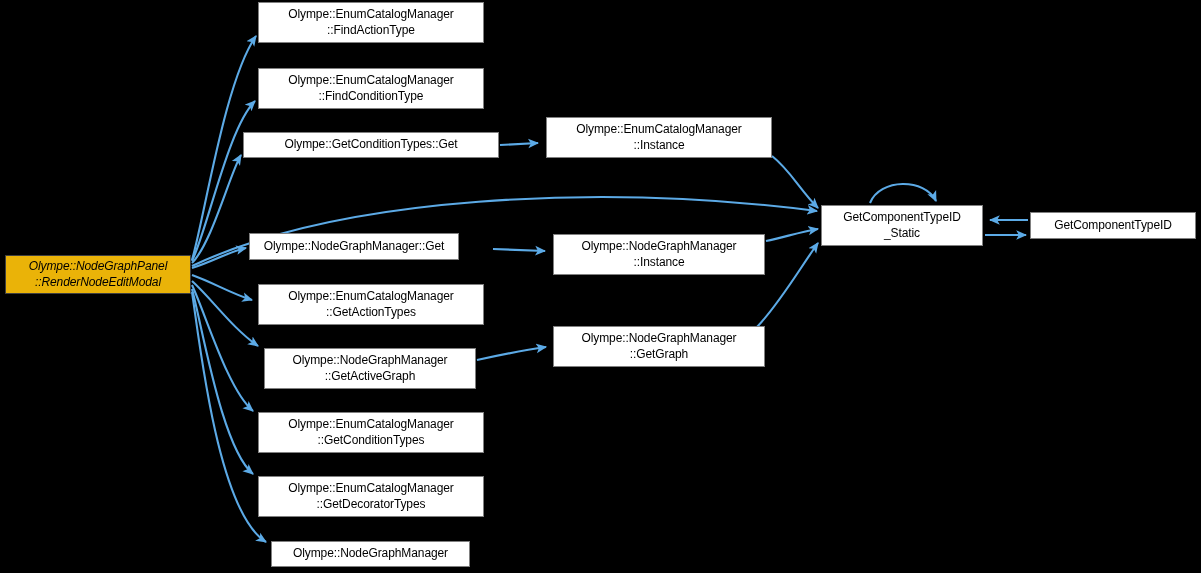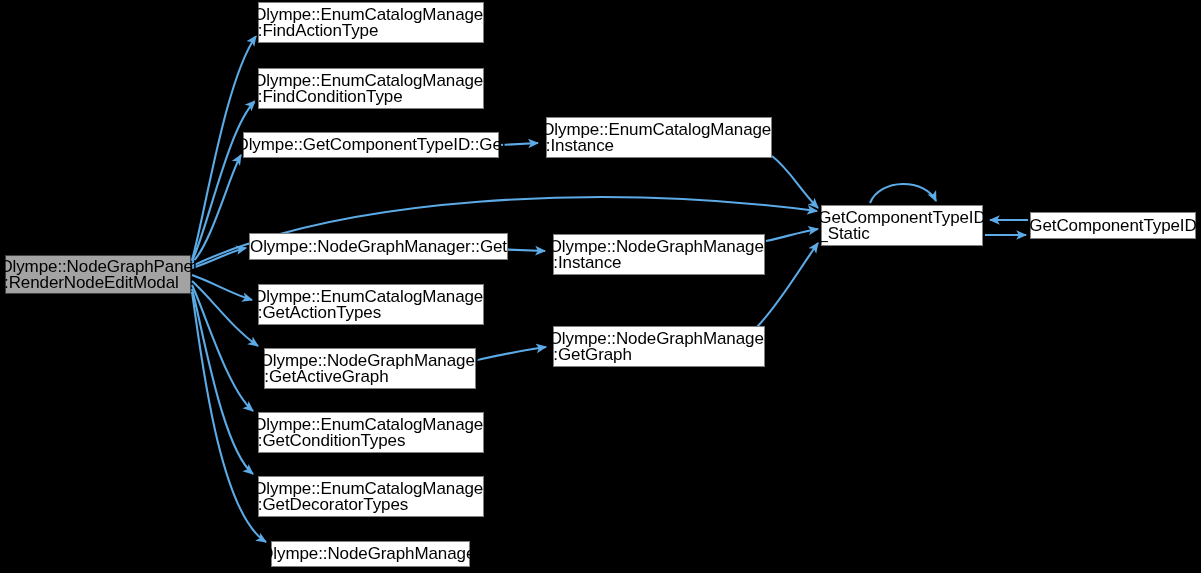--- a/index.html
+++ b/index.html
@@ -26,30 +26,32 @@
     pointer-events: none;
   }
   .node {
     position: absolute;
     box-sizing: border-box;
     background: #ffffff;
     border: 1px solid #808080;
     display: flex;
     align-items: center;
     justify-content: center;
+    text-align: center;
     color: #000000;
-    font-size: 17px;
+    font-size: 12px;
     line-height: 15.5px;
     letter-spacing: -0.1px;
     white-space: pre-line;
     z-index: 2;
   }
   .node.highlight {
-    background: #a3a3a3;
+    background: #eab308;
     border: 1px solid #404040;
+    font-style: italic;
   }
   .node-label {
     display: block;
     padding: 0 4px;
   }
 </style>
 </head>
 <body>
 
 <div id="canvas">
@@ -83,27 +85,27 @@
       </g>
   </svg>
 
   <div id="node-layer">
       <div class="node highlight" style="left: 5px; top: 255px; width: 186px; height: 39px;"><span class="node-label">Olympe::NodeGraphPanel
 ::RenderNodeEditModal</span></div>
       <div class="node" style="left: 258px; top: 2px; width: 226px; height: 41px;"><span class="node-label">Olympe::EnumCatalogManager
 ::FindActionType</span></div>
       <div class="node" style="left: 258px; top: 68px; width: 226px; height: 41px;"><span class="node-label">Olympe::EnumCatalogManager
 ::FindConditionType</span></div>
-      <div class="node" style="left: 243px; top: 132px; width: 256px; height: 26px;"><span class="node-label">Olympe::GetComponentTypeID::Get</span></div>
+      <div class="node" style="left: 243px; top: 132px; width: 256px; height: 26px;"><span class="node-label">Olympe::GetConditionTypes::Get</span></div>
       <div class="node" style="left: 546px; top: 117px; width: 226px; height: 41px;"><span class="node-label">Olympe::EnumCatalogManager
 ::Instance</span></div>
       <div class="node" style="left: 821px; top: 205px; width: 162px; height: 41px;"><span class="node-label">GetComponentTypeID
 _Static</span></div>
       <div class="node" style="left: 1030px; top: 212px; width: 166px; height: 27px;"><span class="node-label">GetComponentTypeID</span></div>
-      <div class="node" style="left: 249px; top: 233px; width: 259px; height: 27px;"><span class="node-label">Olympe::NodeGraphManager::Get</span></div>
+      <div class="node" style="left: 249px; top: 233px; width: 210px; height: 27px;"><span class="node-label">Olympe::NodeGraphManager::Get</span></div>
       <div class="node" style="left: 553px; top: 234px; width: 212px; height: 41px;"><span class="node-label">Olympe::NodeGraphManager
 ::Instance</span></div>
       <div class="node" style="left: 258px; top: 284px; width: 226px; height: 41px;"><span class="node-label">Olympe::EnumCatalogManager
 ::GetActionTypes</span></div>
       <div class="node" style="left: 264px; top: 348px; width: 212px; height: 41px;"><span class="node-label">Olympe::NodeGraphManager
 ::GetActiveGraph</span></div>
       <div class="node" style="left: 553px; top: 326px; width: 212px; height: 41px;"><span class="node-label">Olympe::NodeGraphManager
 ::GetGraph</span></div>
       <div class="node" style="left: 258px; top: 412px; width: 226px; height: 41px;"><span class="node-label">Olympe::EnumCatalogManager
 ::GetConditionTypes</span></div>

